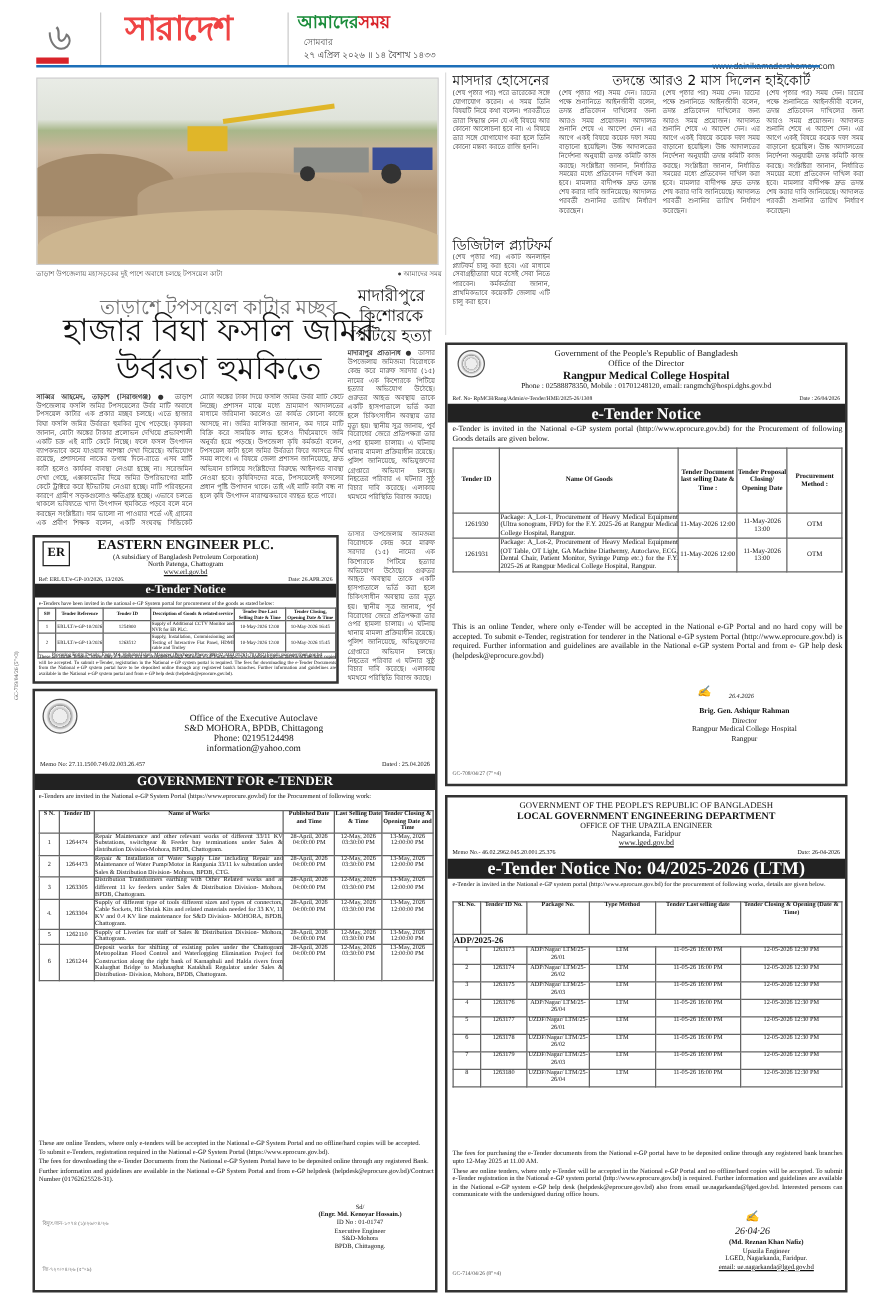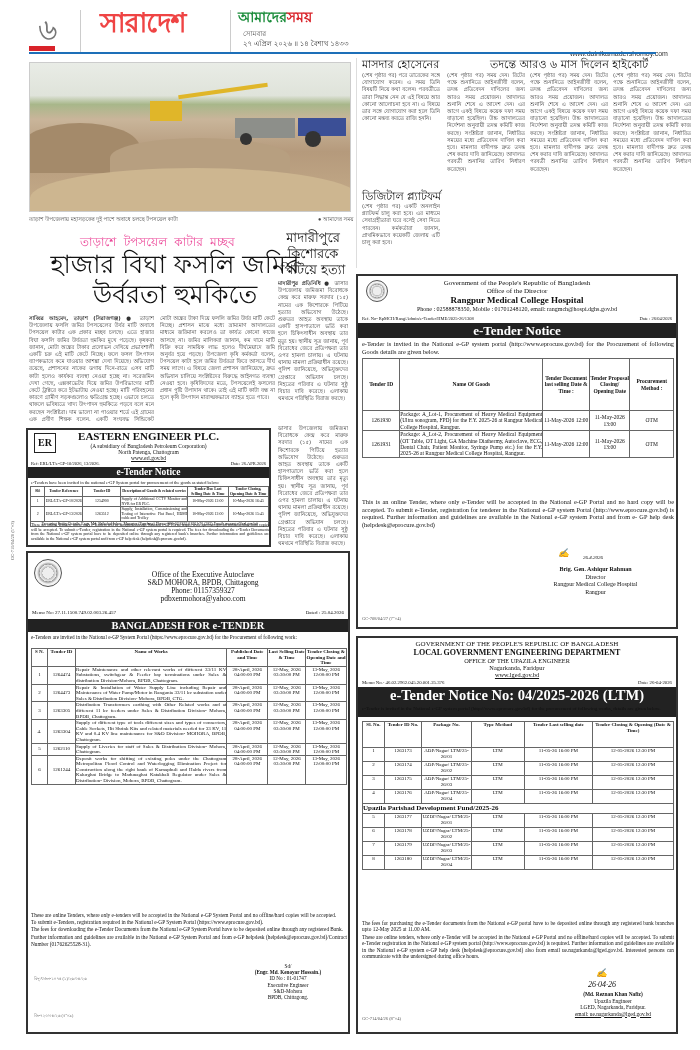--- a/index.html
+++ b/index.html
@@ -17,21 +17,21 @@
 #hdr-date{left:243px;top:38px;font-size:7px;color:#333}
 #hdr-url{left:570px;top:50px;font-size:7px;color:#333}
 #hdr-red{left:29px;top:46px;width:26px;height:5px;background:#d9232a}
 #hdr-rule{left:29px;top:52px;width:627px;height:2px;background:#1d6fb8}
 
 #photo{left:29px;top:62px;width:322px;height:150px;overflow:hidden;border:1px solid #ccc;background:linear-gradient(#e9ece6 0%,#dfe3da 22%,#a8b78a 28%,#c9b59a 38%,#b59a7c 60%,#c6ad8a 100%)}
 .mound{position:absolute;border-radius:50% 50% 10% 10%}
 #caption{left:29px;top:216px;font-size:5.5px;color:#444}
 #caption-credit{left:318px;top:216px;font-size:5.5px;color:#444}
 
-#kicker{left:80px;top:233px;font-size:12px;color:#ec4899;font-family:Liberation Mono, monospace}
+#kicker{left:80px;top:233px;font-size:16px;color:#737373;font-family:Liberation Serif, serif}
 #headline{left:40px;top:250px;width:270px;text-align:center;font-size:25px;line-height:30px;font-family:"DejaVu Sans",sans-serif;font-weight:300}
 .col-text{font-size:5.4px;line-height:7.2px;color:#333;text-align:justify;overflow:hidden;font-family:"DejaVu Sans",sans-serif}
 #side-headline{left:278px;top:230px;width:70px;text-align:center;font-size:13px;line-height:16px;font-family:"DejaVu Sans",sans-serif}
 
 .ad{position:absolute;border:2px solid #333;background:#fff}
 .bar{background:#222;color:#fff;text-align:center;font-weight:bold}
 table{border-collapse:collapse;width:100%}
 td,th{border:1px solid #666;vertical-align:middle;text-align:center}
 .lft{text-align:left}
 .jus{text-align:justify}
@@ -74,21 +74,21 @@
 
 <div class="abs" id="side-headline">মাদারীপুরে কিশোরকে পিটিয়ে হত্যা</div>
 <div class="abs col-text" style="left:278px;top:280px;width:70px;height:141px"><b>মাদারীপুর প্রতিনিধি ●</b> <span>ডাসার উপজেলায় জমিজমা বিরোধকে কেন্দ্র করে মারুফ সরদার (১৫) নামের এক কিশোরকে পিটিয়ে হত্যার অভিযোগ উঠেছে। গুরুতর আহত অবস্থায় তাকে একটি হাসপাতালে ভর্তি করা হলে চিকিৎসাধীন অবস্থায় তার মৃত্যু হয়। স্থানীয় সূত্র জানায়, পূর্ব বিরোধের জেরে প্রতিপক্ষরা তার ওপর হামলা চালায়। এ ঘটনায় থানায় মামলা প্রক্রিয়াধীন রয়েছে। পুলিশ জানিয়েছে, অভিযুক্তদের গ্রেপ্তারে অভিযান চলছে। নিহতের পরিবার এ ঘটনার সুষ্ঠু বিচার দাবি করেছে। এলাকায় থমথমে পরিস্থিতি বিরাজ করছে।</span></div>
 <div class="abs col-text" style="left:278px;top:425px;width:70px;height:122px">ডাসার উপজেলায় জমিজমা বিরোধকে কেন্দ্র করে মারুফ সরদার (১৫) নামের এক কিশোরকে পিটিয়ে হত্যার অভিযোগ উঠেছে। গুরুতর আহত অবস্থায় তাকে একটি হাসপাতালে ভর্তি করা হলে চিকিৎসাধীন অবস্থায় তার মৃত্যু হয়। স্থানীয় সূত্র জানায়, পূর্ব বিরোধের জেরে প্রতিপক্ষরা তার ওপর হামলা চালায়। এ ঘটনায় থানায় মামলা প্রক্রিয়াধীন রয়েছে। পুলিশ জানিয়েছে, অভিযুক্তদের গ্রেপ্তারে অভিযান চলছে। নিহতের পরিবার এ ঘটনার সুষ্ঠু বিচার দাবি করেছে। এলাকায় থমথমে পরিস্থিতি বিরাজ করছে।</div>
 
 <div class="abs" style="left:356px;top:58px;width:1px;height:210px;background:#ddd"></div>
 <div class="abs" style="left:362px;top:56px;font-size:11px;font-family:'DejaVu Sans',sans-serif">মাসদার হোসেনের</div>
 <div class="abs col-text" style="left:362px;top:72px;width:78px;height:112px">(শেষ পৃষ্ঠার পর) পরে তারেকের সঙ্গে যোগাযোগ করেন। এ সময় তিনি বিষয়টি নিয়ে কথা বলেন। পরবর্তীতে তারা সিদ্ধান্ত নেন যে এই বিষয়ে আর কোনো আলোচনা হবে না। এ বিষয়ে তার সঙ্গে যোগাযোগ করা হলে তিনি কোনো মন্তব্য করতে রাজি হননি।</div>
 <div class="abs" style="left:362px;top:188px;font-size:11px;font-family:'DejaVu Sans',sans-serif">ডিজিটাল প্ল্যাটফর্ম</div>
 <div class="abs col-text" style="left:362px;top:203px;width:78px;height:65px">(শেষ পৃষ্ঠার পর) একটি অনলাইন প্ল্যাটফর্ম চালু করা হবে। এর মাধ্যমে সেবাগ্রহীতারা ঘরে বসেই সেবা নিতে পারবেন। কর্মকর্তারা জানান, প্রাথমিকভাবে কয়েকটি জেলায় এটি চালু করা হবে।</div>
-<div class="abs" style="left:490px;top:56px;font-size:11px;font-family:'DejaVu Sans',sans-serif">তদন্তে আরও ৬ মাস দিলেন হাইকোর্ট</div>
+<div class="abs" style="left:490px;top:56px;font-size:11px;font-family:'DejaVu Sans',sans-serif">তদন্তে আরও 2 মাস দিলেন হাইকোর্ট</div>
 <div class="abs col-text" style="left:447px;top:72px;width:78px;height:196px">(শেষ পৃষ্ঠার পর) সময় দেন। রিটের পক্ষে শুনানিতে আইনজীবী বলেন, তদন্ত প্রতিবেদন দাখিলের জন্য আরও সময় প্রয়োজন। আদালত শুনানি শেষে এ আদেশ দেন। এর আগে একই বিষয়ে কয়েক দফা সময় বাড়ানো হয়েছিল। উচ্চ আদালতের নির্দেশনা অনুযায়ী তদন্ত কমিটি কাজ করছে। সংশ্লিষ্টরা জানান, নির্ধারিত সময়ের মধ্যে প্রতিবেদন দাখিল করা হবে। মামলার বাদীপক্ষ দ্রুত তদন্ত শেষ করার দাবি জানিয়েছে। আদালত পরবর্তী শুনানির তারিখ নির্ধারণ করেছেন।</div>
 <div class="abs col-text" style="left:530px;top:72px;width:78px;height:196px">(শেষ পৃষ্ঠার পর) সময় দেন। রিটের পক্ষে শুনানিতে আইনজীবী বলেন, তদন্ত প্রতিবেদন দাখিলের জন্য আরও সময় প্রয়োজন। আদালত শুনানি শেষে এ আদেশ দেন। এর আগে একই বিষয়ে কয়েক দফা সময় বাড়ানো হয়েছিল। উচ্চ আদালতের নির্দেশনা অনুযায়ী তদন্ত কমিটি কাজ করছে। সংশ্লিষ্টরা জানান, নির্ধারিত সময়ের মধ্যে প্রতিবেদন দাখিল করা হবে। মামলার বাদীপক্ষ দ্রুত তদন্ত শেষ করার দাবি জানিয়েছে। আদালত পরবর্তী শুনানির তারিখ নির্ধারণ করেছেন।</div>
 <div class="abs col-text" style="left:613px;top:72px;width:78px;height:196px">(শেষ পৃষ্ঠার পর) সময় দেন। রিটের পক্ষে শুনানিতে আইনজীবী বলেন, তদন্ত প্রতিবেদন দাখিলের জন্য আরও সময় প্রয়োজন। আদালত শুনানি শেষে এ আদেশ দেন। এর আগে একই বিষয়ে কয়েক দফা সময় বাড়ানো হয়েছিল। উচ্চ আদালতের নির্দেশনা অনুযায়ী তদন্ত কমিটি কাজ করছে। সংশ্লিষ্টরা জানান, নির্ধারিত সময়ের মধ্যে প্রতিবেদন দাখিল করা হবে। মামলার বাদীপক্ষ দ্রুত তদন্ত শেষ করার দাবি জানিয়েছে। আদালত পরবর্তী শুনানির তারিখ নির্ধারণ করেছেন।</div>
 
 <div class="ad" style="left:26px;top:428px;width:245px;height:119px">
   <div style="position:absolute;left:6px;top:3px;width:22px;height:20px;border:1.5px solid #222;font-size:10px;font-weight:bold;text-align:center;line-height:17px">ER</div>
   <div style="position:absolute;left:0;top:1px;width:100%;text-align:center;font-size:11px;font-weight:bold;line-height:11px">EASTERN ENGINEER PLC.</div>
   <div style="position:absolute;left:0;top:13px;width:100%;text-align:center;font-size:5.5px">(A subsidiary of Bangladesh Petroleum Corporation)</div>
   <div style="position:absolute;left:0;top:19px;width:100%;text-align:center;font-size:5.5px">North Patenga, Chattogram</div>
   <div style="position:absolute;left:0;top:25px;width:100%;text-align:center;font-size:5.5px;text-decoration:underline">www.erl.gov.bd</div>
@@ -130,25 +130,25 @@
     </tbody>
   </table>
   <div class="jus" style="position:absolute;left:3px;top:93px;width:238px;font-size:3.9px;line-height:4.6px">These are online Tenders, where only e-Tenders will be accepted through National e-GP Portal https://www.eprocure.gov.bd and no offline/hard copies will be accepted. To submit e-Tender, registration in the National e-GP system portal is required. The fees for downloading the e-Tender Documents from the National e-GP system portal have to be deposited online through any registered bank's branches. Further information and guidelines are available in the National e-GP system portal and from e-GP help desk (helpdesk@eprocure.gov.bd).</div>
 </div>
 <div class="vert" style="left:10px;top:560px">GC-719/04/26 (5"×3)</div>
 
 <div class="ad" style="left:26px;top:551px;width:324px;height:483px">
   <div class="seal" style="left:6px;top:6px;width:28px;height:28px"></div>
   <div style="position:absolute;left:30px;top:18px;width:290px;text-align:center;font-size:7.5px;line-height:8.5px">Office of the Executive Autoclave</div>
   <div style="position:absolute;left:30px;top:26px;width:290px;text-align:center;font-size:7.5px;line-height:8.5px">S&amp;D MOHORA, BPDB, Chittagong</div>
-  <div style="position:absolute;left:30px;top:34px;width:290px;text-align:center;font-size:7.5px;line-height:8.5px">Phone: 01157359327</div>
-  <div style="position:absolute;left:30px;top:42px;width:290px;text-align:center;font-size:7.5px;line-height:8.5px">pdbxenmohora@yahoo.com</div>
+  <div style="position:absolute;left:30px;top:34px;width:290px;text-align:center;font-size:7.5px;line-height:8.5px">Phone: 02195124498</div>
+  <div style="position:absolute;left:30px;top:42px;width:290px;text-align:center;font-size:7.5px;line-height:8.5px">information@yahoo.com</div>
   <div style="position:absolute;left:4px;top:57px;font-size:5px">Memo No: 27.11.1500.749.02.003.26.457</div>
   <div style="position:absolute;right:4px;top:57px;font-size:5px">Dated : 25.04.2026</div>
-  <div class="bar" style="position:absolute;left:0;top:66px;width:100%;height:13px;font-size:10.5px;line-height:13px">BANGLADESH FOR e-TENDER</div>
+  <div class="bar" style="position:absolute;left:0;top:66px;width:100%;height:13px;font-size:10.5px;line-height:13px">GOVERNMENT FOR e-TENDER</div>
   <div style="position:absolute;left:3px;top:81px;width:316px;font-size:5.2px;line-height:6px">e-Tenders are invited in the National e-GP System Portal (https://www.eprocure.gov.bd) for the Procurement of following work:</div>
   <table id="bpdb-table" style="position:absolute;left:3px;top:95px;width:316px;font-size:5px;line-height:5.6px">
     <thead>
         <tr>
       <th style="width:5%;vertical-align:top">S N.</th>
       <th style="width:9%;vertical-align:top">Tender ID</th>
       <th style="width:48%;vertical-align:top">Name of Works</th>
       <th style="width:13%;vertical-align:top">Published Date and Time</th>
       <th style="width:12%;vertical-align:top">Last Selling Date &amp; Time</th>
       <th style="width:13%;vertical-align:top">Tender Closing &amp; Opening Date and Time</th>
@@ -273,35 +273,38 @@
 </div>
 
 <div class="ad" style="left:356px;top:636px;width:322px;height:398px">
   <div style="position:absolute;left:0;top:2px;width:100%;text-align:center;font-size:7px;line-height:8px">GOVERNMENT OF THE PEOPLE'S REPUBLIC OF BANGLADESH</div>
   <div style="position:absolute;left:0;top:10px;width:100%;text-align:center;font-size:8px;font-weight:bold;line-height:9px">LOCAL GOVERNMENT ENGINEERING DEPARTMENT</div>
   <div style="position:absolute;left:0;top:19px;width:100%;text-align:center;font-size:6.3px;line-height:7.5px">OFFICE OF THE UPAZILA ENGINEER</div>
   <div style="position:absolute;left:0;top:26px;width:100%;text-align:center;font-size:6.3px;line-height:7.5px">Nagarkanda, Faridpur</div>
   <div style="position:absolute;left:0;top:33px;width:100%;text-align:center;font-size:6.3px;line-height:7.5px;text-decoration:underline">www.lged.gov.bd</div>
   <div style="position:absolute;left:4px;top:42px;font-size:4.8px">Memo No.- 46.02.2962.045.20.001.25.376</div>
   <div style="position:absolute;right:4px;top:42px;font-size:4.8px">Date: 26-04-2026</div>
-  <div class="bar" style="position:absolute;left:0;top:49px;width:100%;height:30px;font-size:14.5px;line-height:17px">e-Tender Notice No: 04/2025-2026 (LTM)</div>
+  <div class="bar" style="position:absolute;left:0;top:49px;width:100%;height:16px;font-size:14.5px;line-height:17px">e-Tender Notice No: 04/2025-2026 (LTM)</div>
   <div class="jus" style="position:absolute;left:4px;top:68px;width:312px;font-size:5px;line-height:6px">e-Tender is invited in the National e-GP system portal (http://www.eprocure.gov.bd) for the procurement of following works, details are given below.</div>
   <table style="position:absolute;left:4px;top:83px;width:312px;font-size:5px;line-height:6px">
     <thead>
         <tr>
       <th style="width:7%;height:26px;vertical-align:top">Sl. No.</th>
       <th style="width:12%;vertical-align:top">Tender ID No.</th>
       <th style="width:16%;vertical-align:top">Package No.</th>
       <th style="width:17%;vertical-align:top">Type Method</th>
       <th style="width:22%;vertical-align:top">Tender Last selling date</th>
       <th style="width:26%;vertical-align:top">Tender Closing &amp; Opening (Date &amp; Time)</th>
     </tr>
       </thead>
     <tbody id="lged-body">
         <tr>
+          <td colspan="6" class="lft" style="font-weight: bold; font-size: 7px; line-height: 9px;">ADP/2025-26</td>
+        </tr>
+        <tr>
           <td style="vertical-align: top; height: 14px;">1</td>
           <td style="vertical-align: top; height: 14px;">1263173</td>
           <td style="vertical-align: top; height: 14px;">ADP/Nagar/ LTM/25-26/01</td>
           <td style="vertical-align: top; height: 14px;">LTM</td>
           <td style="vertical-align: top; height: 14px;">11-05-26 16:00 PM</td>
           <td style="vertical-align: top; height: 14px;">12-05-2026 12:30 PM</td>
         </tr>
         <tr>
           <td style="vertical-align: top; height: 14px;">2</td>
           <td style="vertical-align: top; height: 14px;">1263174</td>
@@ -318,23 +321,20 @@
           <td style="vertical-align: top; height: 14px;">11-05-26 16:00 PM</td>
           <td style="vertical-align: top; height: 14px;">12-05-2026 12:30 PM</td>
         </tr>
         <tr>
           <td style="vertical-align: top; height: 14px;">4</td>
           <td style="vertical-align: top; height: 14px;">1263176</td>
           <td style="vertical-align: top; height: 14px;">ADP/Nagar/ LTM/25-26/04</td>
           <td style="vertical-align: top; height: 14px;">LTM</td>
           <td style="vertical-align: top; height: 14px;">11-05-26 16:00 PM</td>
           <td style="vertical-align: top; height: 14px;">12-05-2026 12:30 PM</td>
-        </tr>
-        <tr>
-          <td colspan="6" class="lft" style="font-weight: bold; font-size: 7px; line-height: 9px;">Upazila Parishad Development Fund/2025-26</td>
         </tr>
         <tr>
           <td style="vertical-align: top; height: 14px;">5</td>
           <td style="vertical-align: top; height: 14px;">1263177</td>
           <td style="vertical-align: top; height: 14px;">UZDF/Nagar/ LTM/25-26/01</td>
           <td style="vertical-align: top; height: 14px;">LTM</td>
           <td style="vertical-align: top; height: 14px;">11-05-26 16:00 PM</td>
           <td style="vertical-align: top; height: 14px;">12-05-2026 12:30 PM</td>
         </tr>
         <tr>

